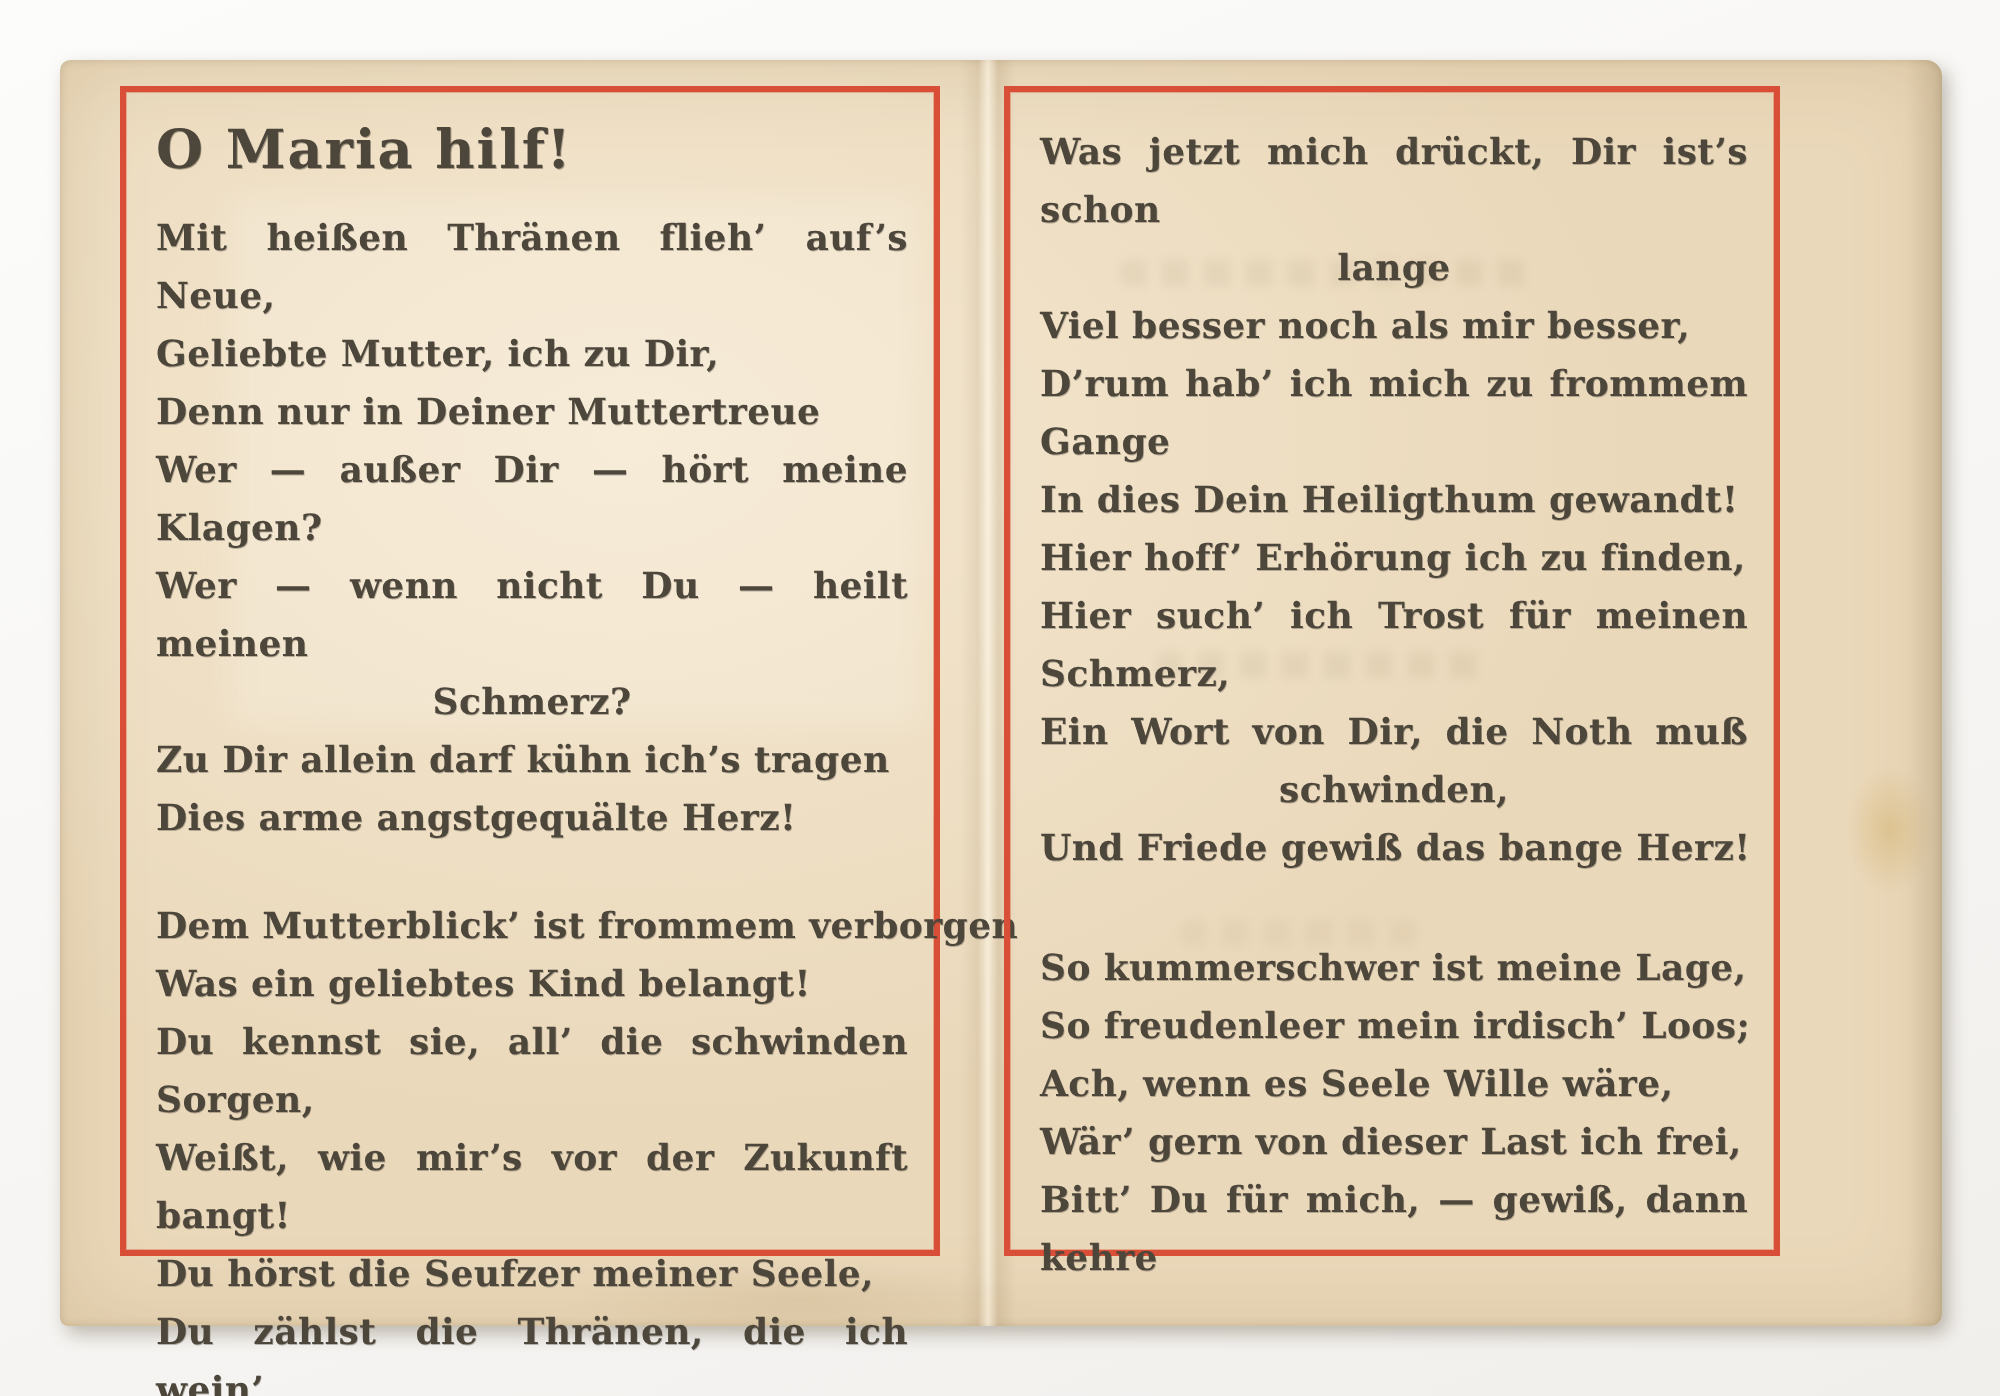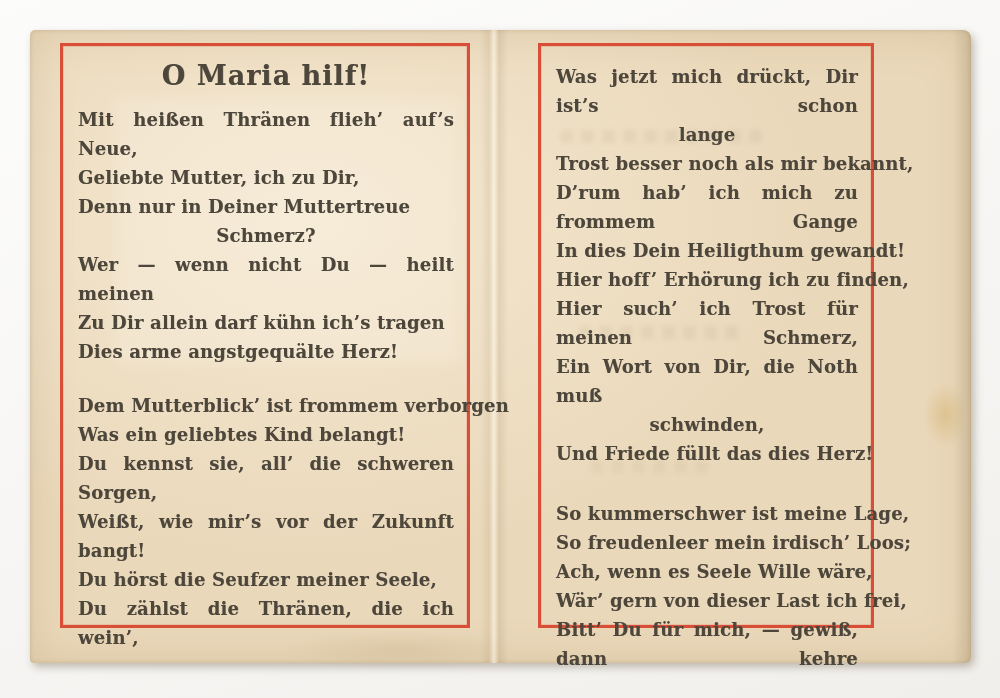--- a/index.html
+++ b/index.html
@@ -45,29 +45,29 @@
       rgba(120,95,55,0.13) 68%,
       rgba(120,95,55,0) 100%);
   }
   .frame {
     position: absolute;
     top: 13px; height: 585px;
     border: 3px solid var(--accent);
     box-shadow: inset 0 0 0 0.5px rgba(217,78,54,0.35);
   }
   .frame-left  { left: 30px;  width: 410px; }
-  .frame-right { left: 508px; width: 336px; padding-left: 28px; }
+  .frame-right { left: 472px; width: 388px; padding-left: 28px; }
   .page {
     position: absolute; inset: 0;
     padding: 9px 13px 0 15px;
     color: var(--ink);
   }
   .page-right { padding-top: 16px; }
   .title {
-    text-align: center;
+    text-align: left;
     font-size: 27px;
     font-weight: bold;
     letter-spacing: 1px;
     line-height: 36px;
     margin: 3px 0 11px 0;
     text-shadow: 0.4px 0.4px 0 rgba(77,70,59,0.45);
   }
   .line {
     font-size: 18px;
     font-weight: bold;
@@ -134,49 +134,50 @@
     <div class="stain2"></div>
     <div class="edge-shade"></div>
 
     <div class="frame frame-left">
       <div class="page page-left">
         <div class="title">O Maria hilf!</div>
         <div class="stanza">
             <div class="line just">Mit heißen Thränen flieh’ auf’s Neue,</div>
             <div class="line">Geliebte Mutter, ich zu Dir,</div>
             <div class="line">Denn nur in Deiner Muttertreue</div>
+            <div class="line just">Wer — außer Dir — hört meine Klagen?</div>
+            <div class="line just">Wer — wenn nicht Du — heilt meinen</div>
             <div class="line right">Schmerz?</div>
-            <div class="line just">Wer — wenn nicht Du — heilt meinen</div>
             <div class="line">Zu Dir allein darf kühn ich’s tragen</div>
             <div class="line">Dies arme angstgequälte Herz!</div>
           </div>
         <div class="stanza">
             <div class="line">Dem Mutterblick’ ist frommem verborgen</div>
             <div class="line">Was ein geliebtes Kind belangt!</div>
-            <div class="line just">Du kennst sie, all’ die schweren Sorgen,</div>
+            <div class="line just">Du kennst sie, all’ die schwinden Sorgen,</div>
             <div class="line just">Weißt, wie mir’s vor der Zukunft bangt!</div>
             <div class="line">Du hörst die Seufzer meiner Seele,</div>
             <div class="line just">Du zählst die Thränen, die ich wein’,</div>
           </div>
       </div>
     </div>
 
     <div class="frame frame-right">
       <div class="page page-right">
         <div class="stanza">
             <div class="line just">Was jetzt mich drückt, Dir ist’s schon</div>
             <div class="line right">lange</div>
-            <div class="line">Trost besser noch als mir bekannt,</div>
+            <div class="line">Viel besser noch als mir besser,</div>
             <div class="line just">D’rum hab’ ich mich zu frommem Gange</div>
             <div class="line">In dies Dein Heiligthum gewandt!</div>
             <div class="line">Hier hoff’ Erhörung ich zu finden,</div>
             <div class="line just">Hier such’ ich Trost für meinen Schmerz,</div>
             <div class="line just">Ein Wort von Dir, die Noth muß</div>
             <div class="line right">schwinden,</div>
-            <div class="line">Und Friede füllt das dies Herz!</div>
+            <div class="line">Und Friede gewiß das bange Herz!</div>
           </div>
         <div class="stanza">
             <div class="line">So kummerschwer ist meine Lage,</div>
             <div class="line">So freudenleer mein irdisch’ Loos;</div>
             <div class="line">Ach, wenn es Seele Wille wäre,</div>
             <div class="line">Wär’ gern von dieser Last ich frei,</div>
             <div class="line just">Bitt’ Du für mich, — gewiß, dann kehre</div>
           </div>
       </div>
     </div>

